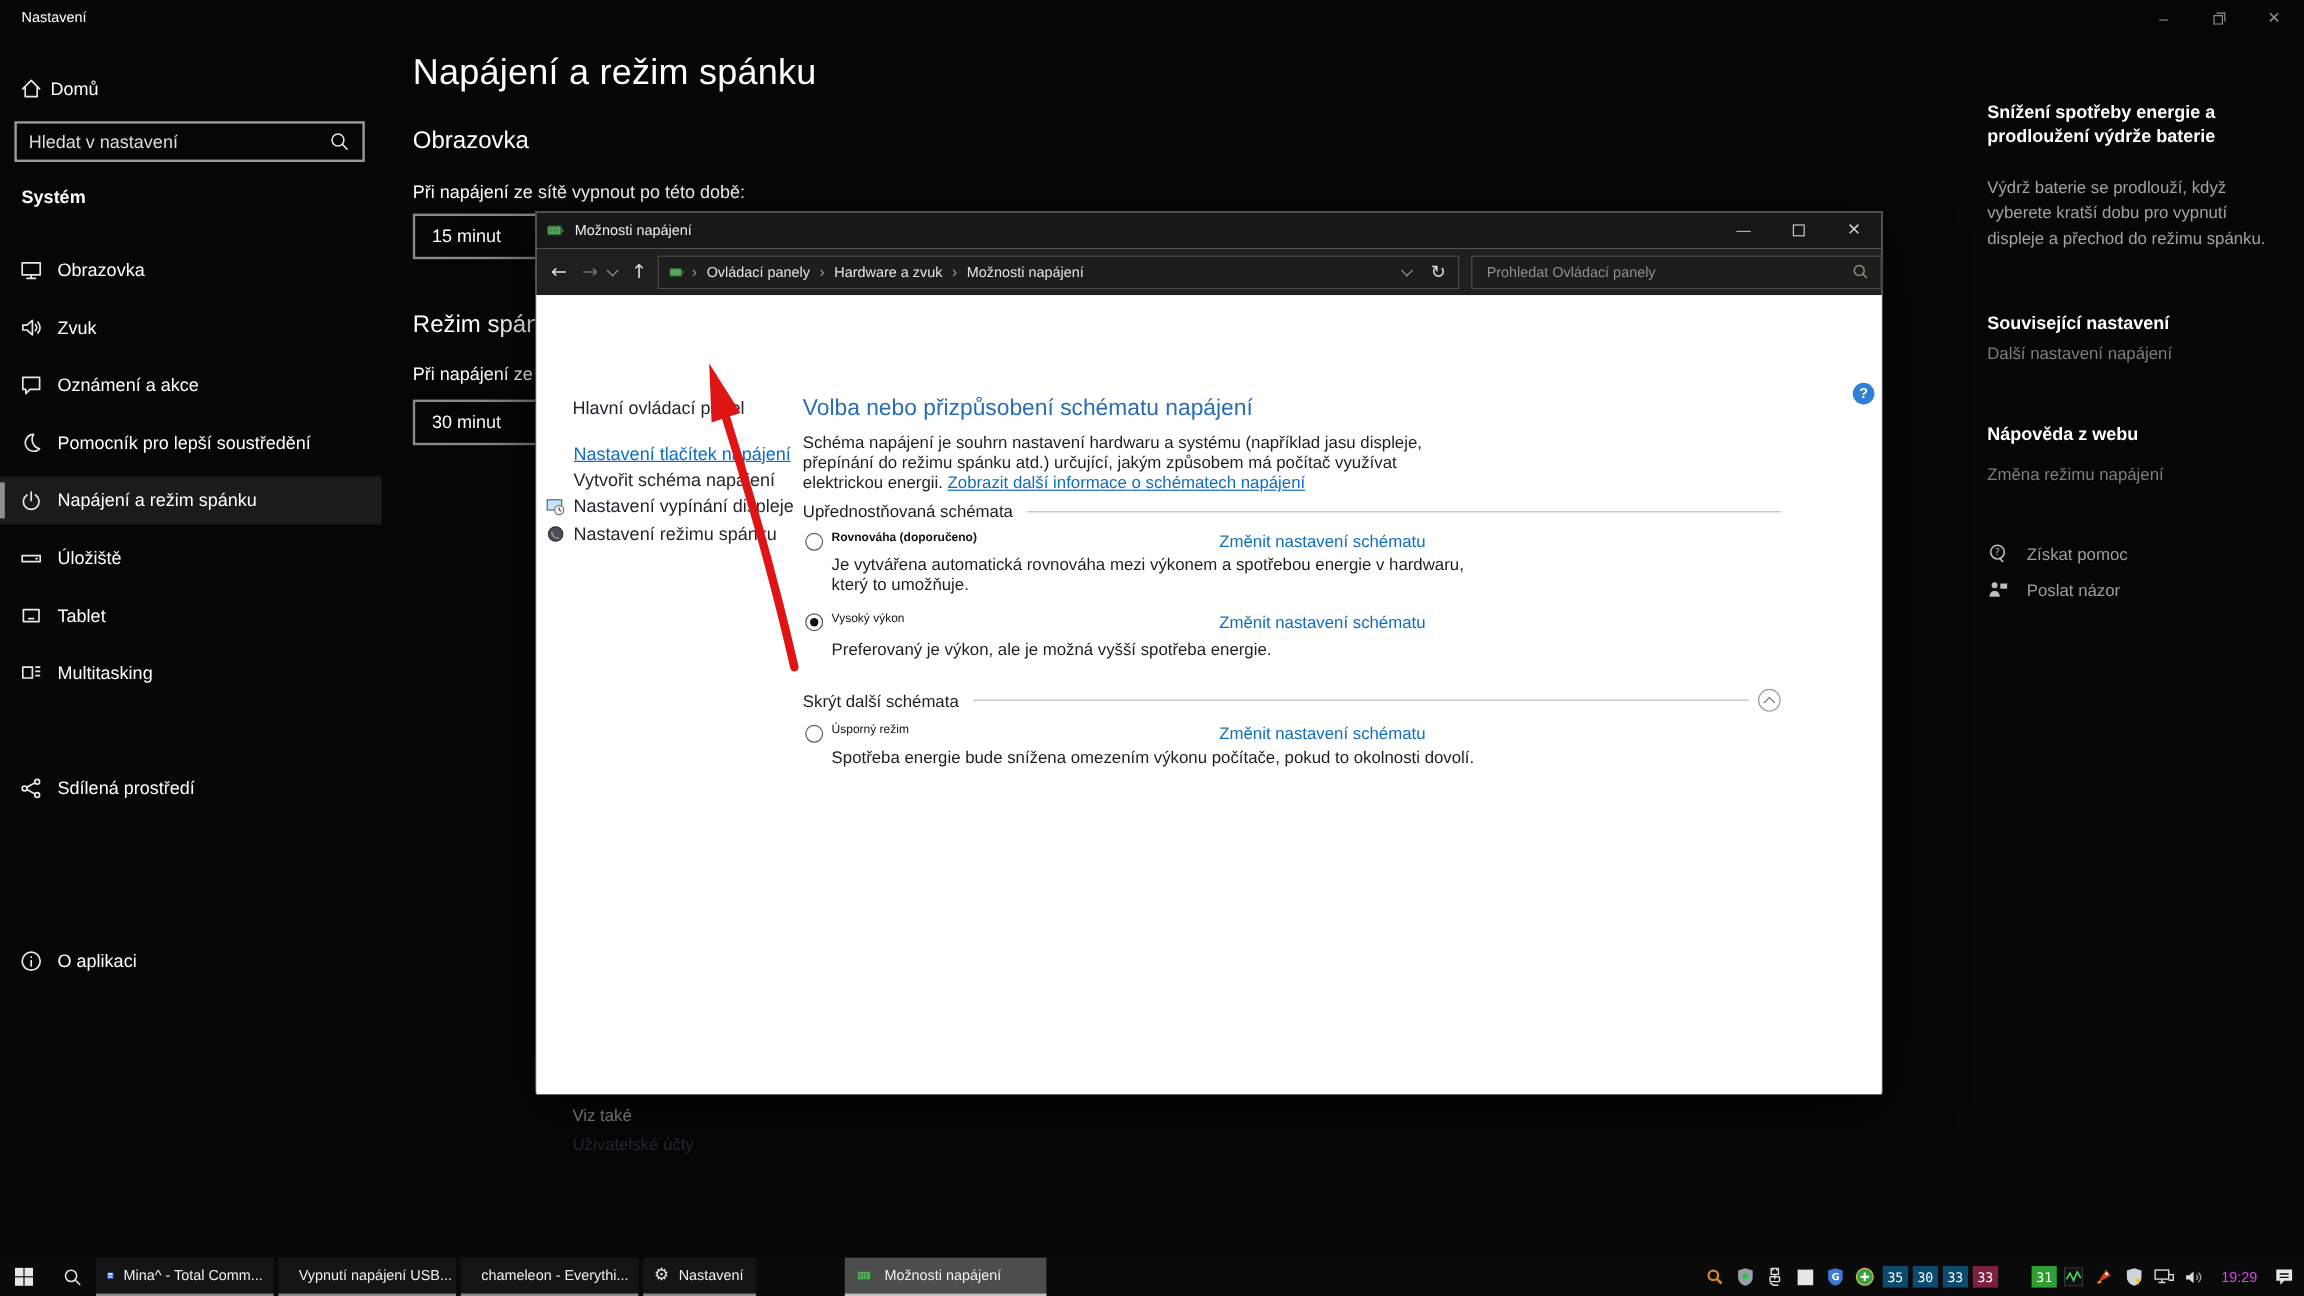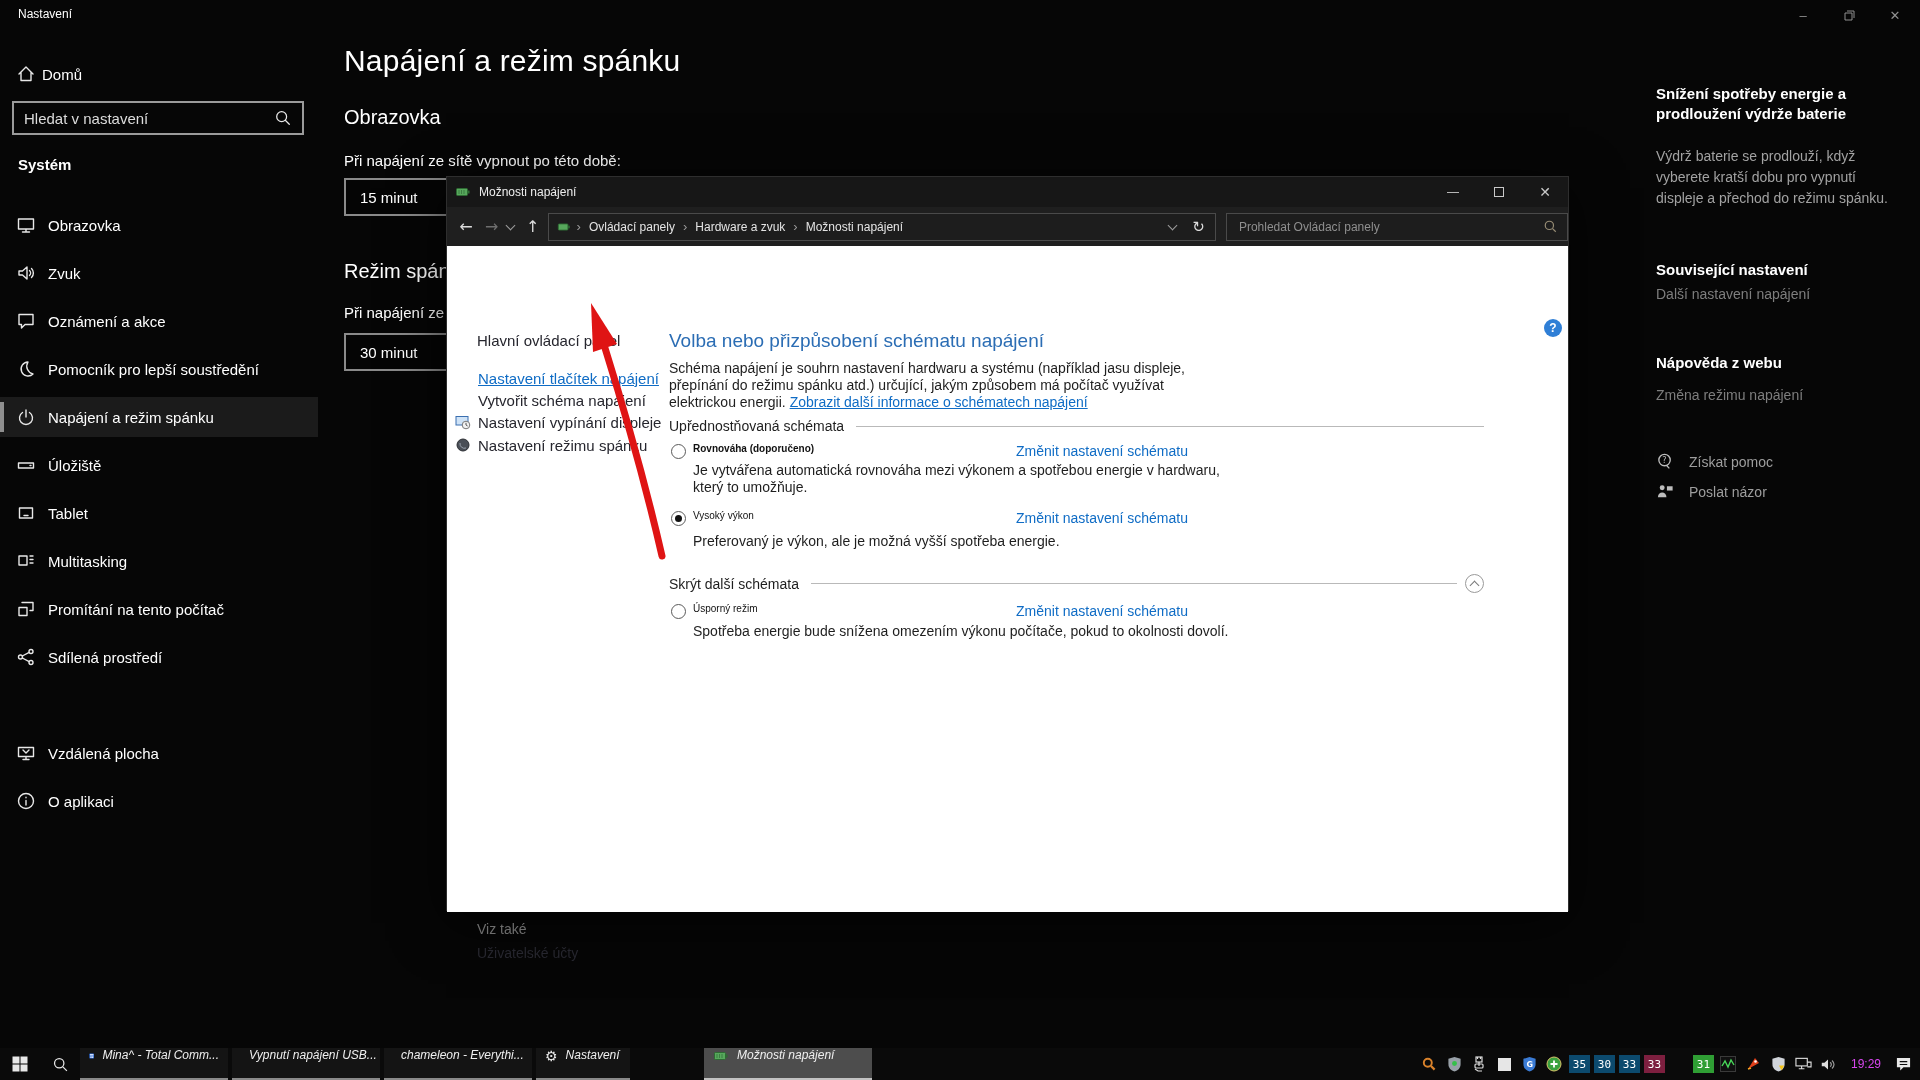--- a/index.html
+++ b/index.html
@@ -81,21 +81,21 @@
   .scheme-name.b{font-weight:bold;}
   .scheme-desc{position:absolute;font-size:14px;color:#1e1e1e;width:545px;line-height:17px;}
   .cp-link{position:absolute;left:569px;font-size:14px;color:var(--link-blue);white-space:nowrap;}
   .helpq{position:absolute;left:1097px;top:73px;width:18px;height:18px;border-radius:50%;background:#2f7fd6;color:#fff;
          font-size:12px;font-weight:bold;display:flex;align-items:center;justify-content:center;}
   .vt{position:absolute;left:30px;top:675px;font-size:14px;color:#6d6d6d;}
   .vt2{position:absolute;left:30px;top:699px;font-size:14px;color:#26262e;}
 
   
   .taskbar{position:absolute;left:0;top:1048px;width:1920px;height:32px;background:#0a0a0a;z-index:40;display:flex;align-items:center;}
-  .tb-btn{height:32px;display:flex;padding:0 9px;border-bottom:2px solid #8a8a8a;background:#141414;margin-right:4px;font-style:italic;}
+  .tb-btn{height:32px;display:flex;align-items:center;padding:0 9px;border-bottom:2px solid #8a8a8a;background:#141414;margin-right:4px;}
   .tb-btn .tlbl{color:#efefef;font-size:12px;margin-left:8px;white-space:nowrap;}
   .tb-btn.active{background:#4d4d4d;border-bottom-color:#c2c2c2;}
   .start,.tb-search{width:40px;height:32px;display:flex;align-items:center;justify-content:center;}
   .tray{margin-left:auto;display:flex;align-items:center;gap:4px;padding-right:6px;height:32px;}
   .tico{width:21px;height:22px;display:flex;align-items:center;justify-content:center;}
   .badge{width:21px;height:18px;display:flex;align-items:center;justify-content:center;font-size:11px;color:#fff;background:#0c4a6e;font-family:"DejaVu Sans Mono",monospace;}
   .badge.red{background:var(--badge-red-bg);}
   .badge.green{background:var(--badge-green-bg);margin-left:24px;}
   .clock{color:#d946ef;font-size:12px;padding:0 8px;}
 
@@ -176,40 +176,28 @@
             <path d="M3.5 5h13v10h-13z M8 12.5h4"></path>
           </svg>
         <span class="lbl">Tablet</span>
       </div>
       <div class="nav-item" style="top:541px">
         <svg class="nicon" viewBox="0 0 20 20">
             <path d="M3 5h8v9H3z M14 5h3 M14 8.5h3 M14 12h3"></path>
           </svg>
         <span class="lbl">Multitasking</span>
       </div>
-      <div class="nav-item" style="top:589px">
-        <svg class="nicon" viewBox="0 0 20 20">
-            <path d="M6 3.5h11v8h-3 M3 8.5h8v8H3z"></path>
-          </svg>
-        <span class="lbl">Promítání na tento počítač</span>
-      </div>
       <div class="nav-item" style="top:637px">
         <svg class="nicon" viewBox="0 0 20 20">
             <circle cx="4.5" cy="10" r="2"></circle>
             <circle cx="15" cy="4.5" r="2"></circle>
             <circle cx="15" cy="15.5" r="2"></circle>
             <path d="M6.3 9 L13.2 5.3 M6.3 11 L13.2 14.7"></path>
           </svg>
         <span class="lbl">Sdílená prostředí</span>
-      </div>
-      <div class="nav-item" style="top:733px">
-        <svg class="nicon" viewBox="0 0 20 20">
-            <path d="M2.5 4.5h15v9h-15z M10 13.5v3 M7 16.5h6 M7 7l3 3 3-3"></path>
-          </svg>
-        <span class="lbl">Vzdálená plocha</span>
       </div>
       <div class="nav-item" style="top:781px">
         <svg class="nicon" viewBox="0 0 20 20">
             <circle cx="10" cy="10" r="7.5"></circle>
             <path d="M10 9.5v4.5 M10 6.3v.4"></path>
           </svg>
         <span class="lbl">O aplikaci</span>
       </div>
     </div>
 

